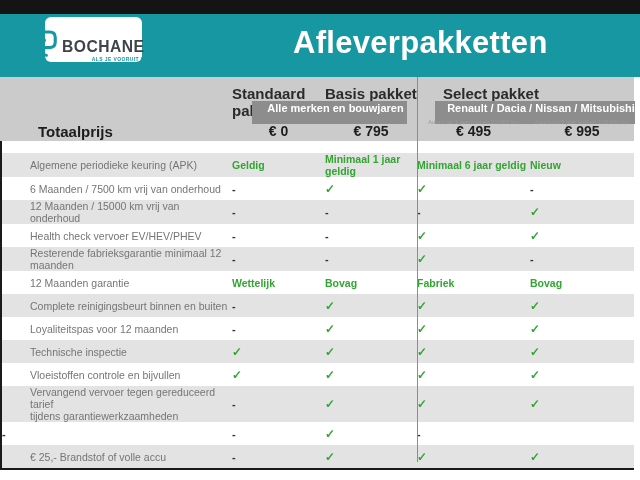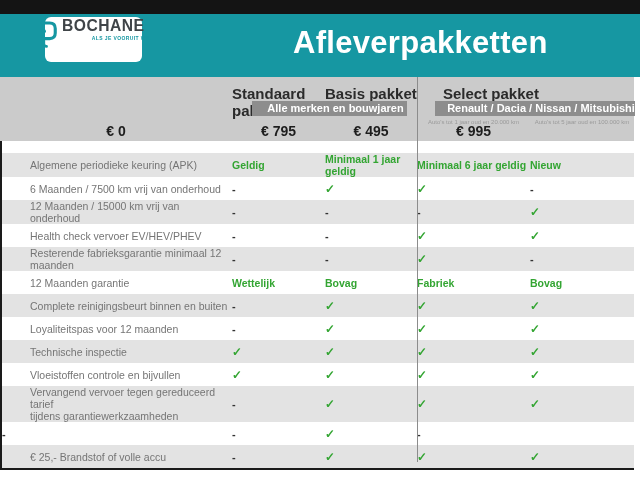--- a/index.html
+++ b/index.html
@@ -8,21 +8,21 @@
     background:#ffffff; font-family:"Liberation Sans", sans-serif;
     -webkit-font-smoothing:antialiased;
   }
   .top-strip{height:14px; background:var(--top-strip,#141414);}
   .teal-header{
     position:relative; height:63px; background:var(--accent,#1697a2);
   }
   .logo-box{
     position:absolute; left:45px; top:3px; width:97px; height:45px;
     background:#ffffff; border-radius:6px;
-    display:flex; align-items:flex-start; justify-content:center; gap:4px;
+    display:flex; align-items:flex-end; justify-content:center; gap:4px;
   }
   .logo-icon{flex:0 0 auto; margin-top:2px;}
   .brand-wrap{display:flex; flex-direction:column; align-items:flex-end;}
   .brand-name{
     font-size:17px; font-weight:bold; color:#3f4448; letter-spacing:0.5px;
     transform:scaleX(0.92); transform-origin:left; line-height:17px;
   }
   .brand-tagline{
     font-size:5px; font-weight:bold; color:var(--accent,#1697a2);
     letter-spacing:0.4px; margin-top:1px;
@@ -41,21 +41,21 @@
   }
   .col-title{
     position:absolute; top:8px; text-align:left;
     font-size:15px; font-weight:bold; color:var(--text-dark,#2b2b2b);
   }
   .ct-std{left:232px; width:93px;}
   .ct-basis{left:325px; width:92px;}
   .ct-select{left:417px; width:113px;margin-left:26px;}
   .ct-plus{left:530px; width:104px;}
   .badge{
-    position:absolute; top:24px; height:15px; line-height:15px;
+    position:absolute; top:24px; height:23px; line-height:15px;
     background:var(--badge-bg,#8d8d8d); color:#ffffff;
     font-size:11px; font-weight:bold; text-align:center;padding-left:12px;
   }
   .badge-left{left:252px; width:143px;}
   .badge-right{left:435px; width:188px;}
   .col-note{
     position:absolute; top:42px; text-align:center;
     font-size:6px; color:#9a9a9a; white-space:nowrap;
   }
   .note-select{left:417px; width:113px;}
@@ -119,20 +119,21 @@
       <div class="col-title ct-basis">Basis pakket</div>
       <div class="col-title ct-select">Select pakket</div>
 
       <div class="badge badge-left">Alle merken en bouwjaren</div>
       <div class="badge badge-right">Renault / Dacia / Nissan / Mitsubishi</div>
 
       <div class="col-note note-select">Auto's tot 1 jaar oud en 20.000 km</div>
       <div class="col-note note-plus">Auto's tot 5 jaar oud en 100.000 km</div>
 
       <div class="price-row">
+        <div class="price-label">Totaalprijs</div>
         <div class="price">€ 0</div>
         <div class="price">€ 795</div>
         <div class="price">€ 495</div>
         <div class="price">€ 995</div>
       </div>
     </div>
 
     <div class="table-body">
       <div class="gap"></div>
 

